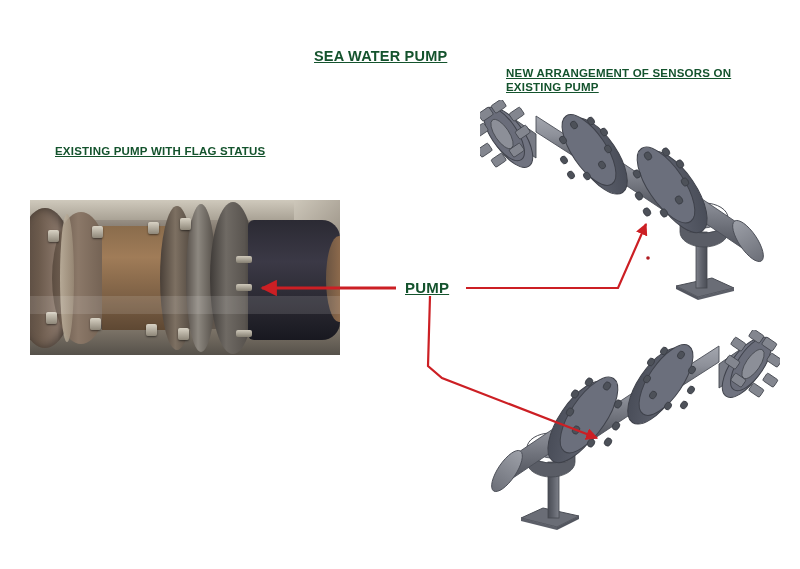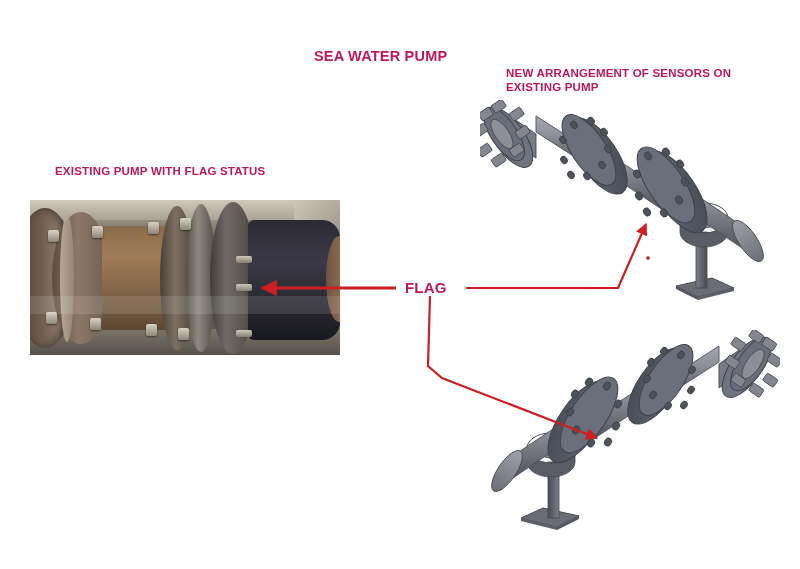--- a/index.html
+++ b/index.html
@@ -12,42 +12,43 @@
   }
   #slide {
     position: relative;
     width: 800px;
     height: 569px;
     background: #ffffff;
     overflow: hidden;
   }
   .label {
     position: absolute;
-    color: #be185d;
+    color: #14532d;
     font-weight: bold;
     letter-spacing: 0.2px;
     white-space: nowrap;
     line-height: 1.25;
+    text-decoration: underline;
   }
   #title-sea-water-pump {
     left: 314px;
     top: 47px;
     font-size: 14.5px;
   }
   #title-new-arrangement {
     left: 506px;
     top: 66px;
     font-size: 11.5px;
     text-align: left;
     white-space: normal;
     width: 226px;
   }
   #title-existing-pump {
     left: 55px;
-    top: 164px;
+    top: 144px;
     font-size: 11.5px;
   }
   #label-flag {
     left: 405px;
     top: 279px;
     font-size: 15px;
   }
   
   #photo-existing-pump {
     position: absolute;
@@ -171,21 +172,21 @@
 <body>
 
 <div id="slide">
 
   <div class="label" id="title-sea-water-pump">SEA WATER PUMP</div>
 
   <div class="label" id="title-new-arrangement">NEW ARRANGEMENT OF SENSORS ON EXISTING PUMP</div>
 
   <div class="label" id="title-existing-pump">EXISTING PUMP WITH FLAG STATUS</div>
 
-  <div class="label" id="label-flag">FLAG</div>
+  <div class="label" id="label-flag">PUMP</div>
 
   <div id="photo-existing-pump">
     <div class="p-bg"></div>
     <div class="p-wallTop"></div>
     <div class="p-wallRight"></div>
     <div class="p-floor"></div>
 
     <div class="p-flangeA"></div>
     <div class="p-flangeB"></div>
     <div class="p-bandA"></div>

